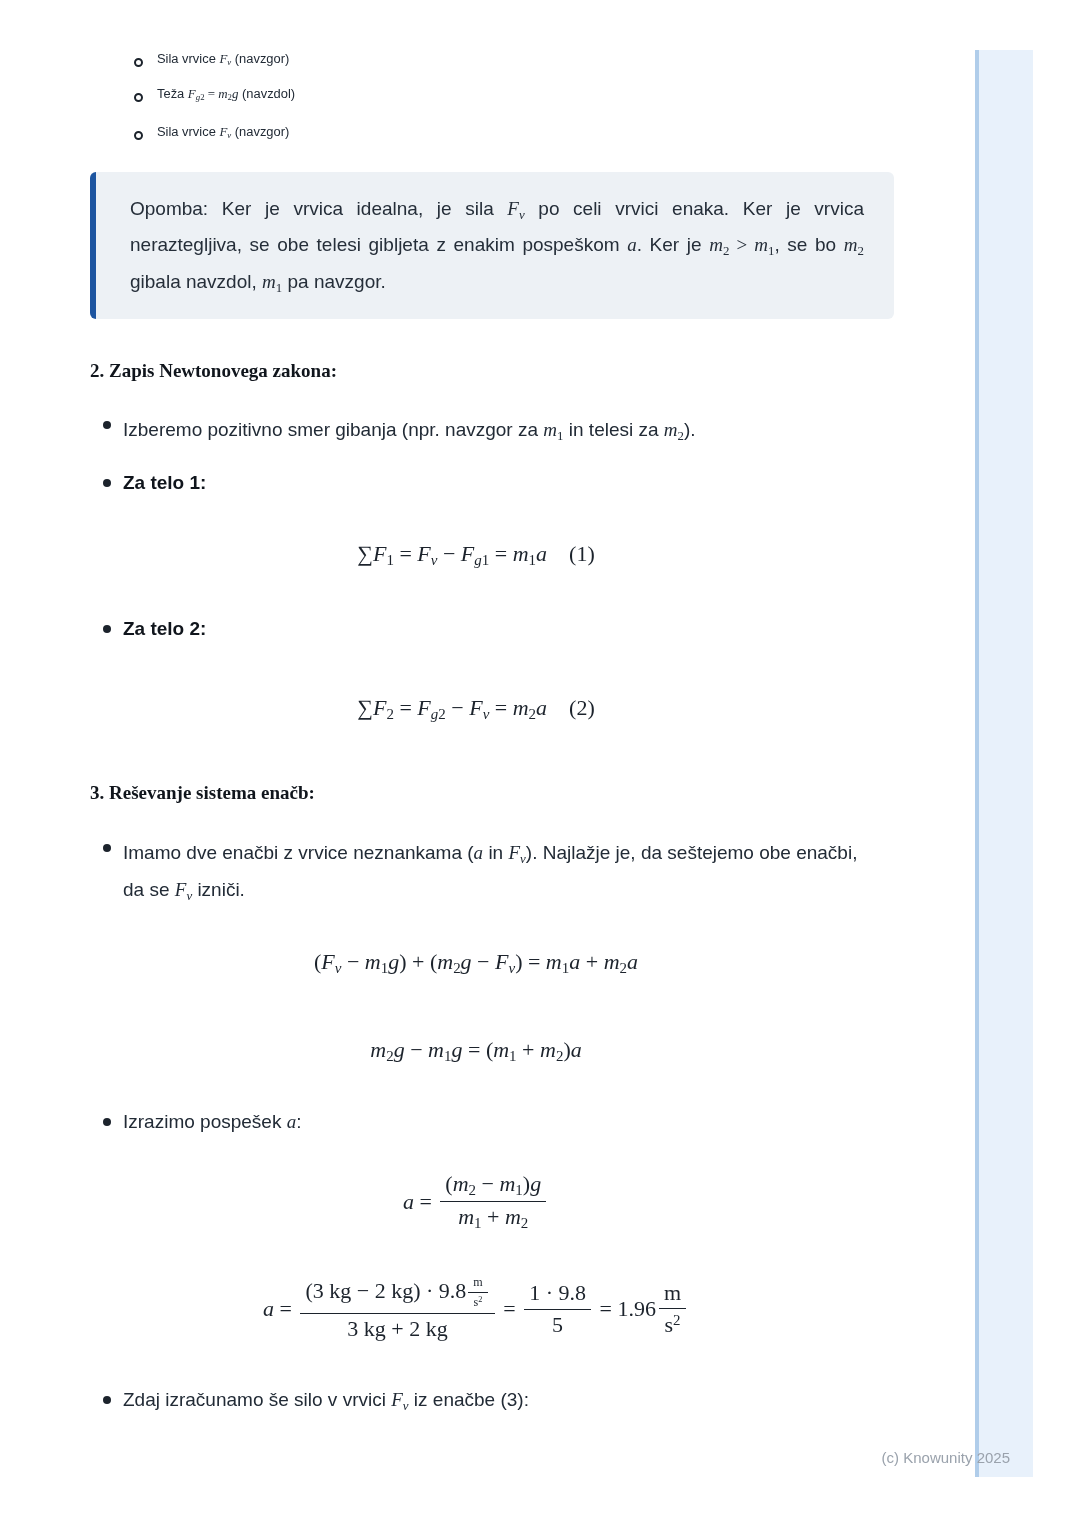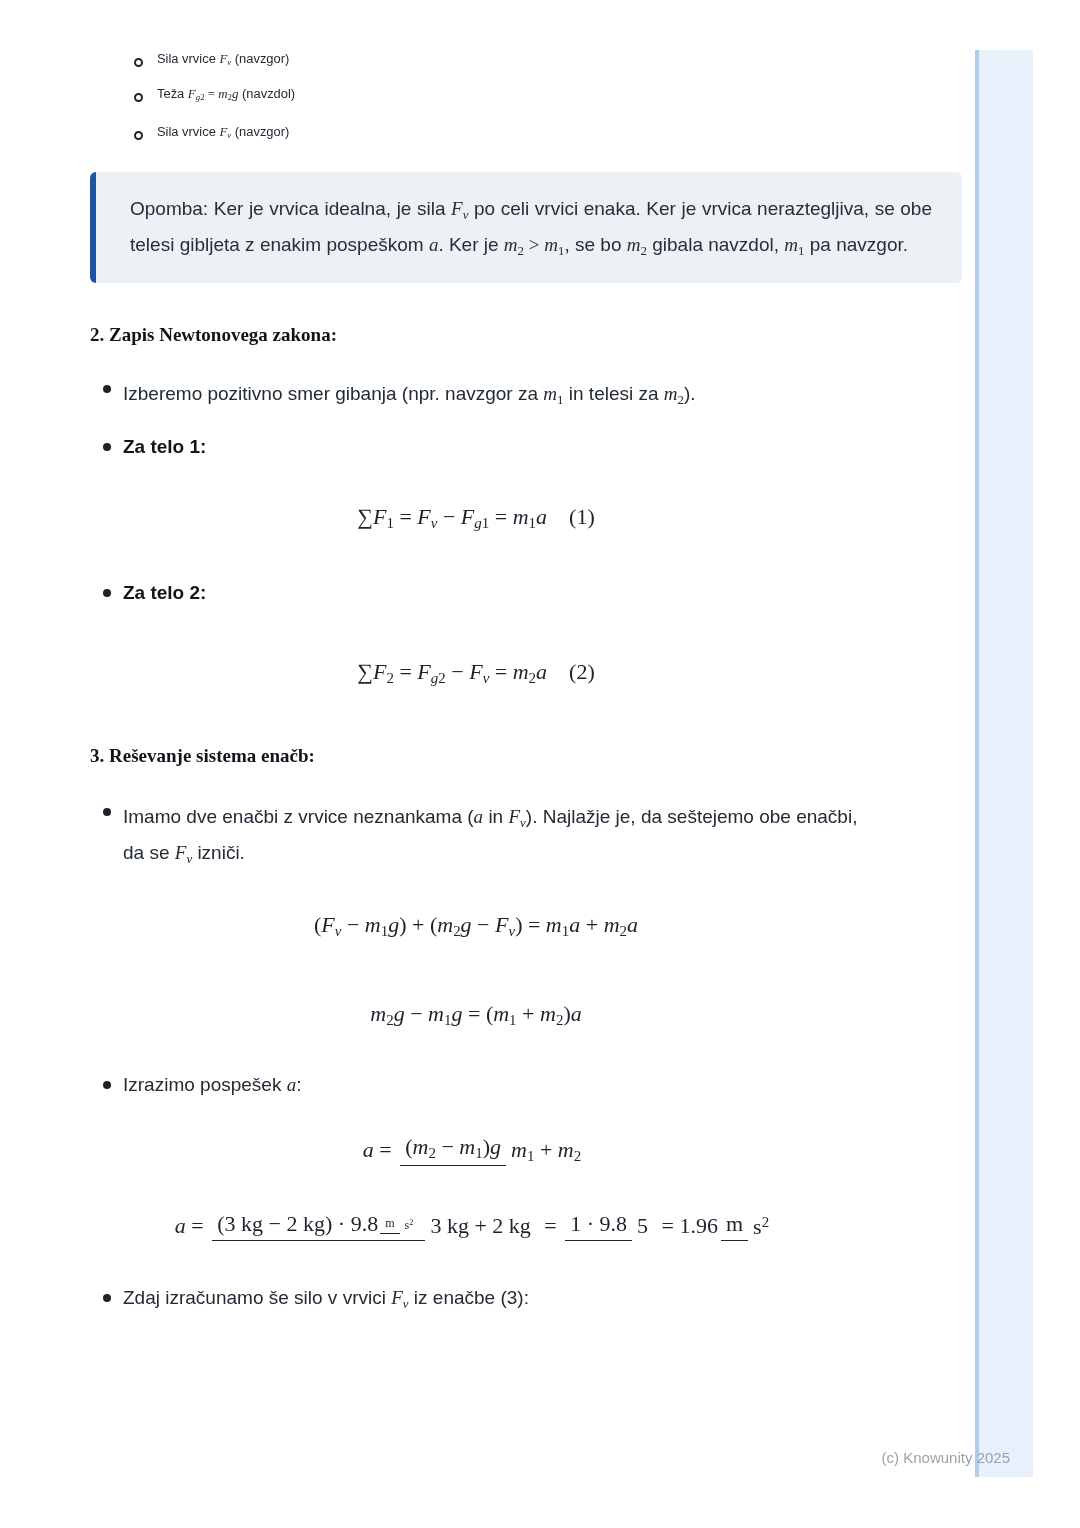--- a/index.html
+++ b/index.html
@@ -41,21 +41,21 @@
   .bold{font-weight:700;color:var(--heading);}
   
   .section-heading{
     font-size:19px;font-weight:700;color:var(--heading);
     line-height:1.3;
     font-family:Liberation Serif, serif;
   }
   
   .note{
     margin-top:30px;
-    width:872px;
+    width:804px;
     background:var(--note-bg);
     border-left:6px solid var(--note-border);
     border-radius:6px;
     padding:19px 30px 19px 34px;
     line-height:1.92;
     text-align:justify;
     color:#252e39;
   }
   
   .txt{font-family:"Liberation Sans",sans-serif;}
@@ -66,21 +66,21 @@
   .subi{vertical-align:-0.28em;font-style:italic;}
   .sup{vertical-align:0.48em;}
   .equation{
     text-align:center;
     font-size:22px;
     color:#1c232c;
     font-family:"Liberation Serif",serif;
     line-height:1.3;
   }
   .frac{
-    display:inline-flex;flex-direction:row;align-items:center;
+    display:inline-flex;flex-direction:column;align-items:center;
     vertical-align:middle;margin:0 3px;transform:translateY(-2px);
   }
   .fnum,.fden{
     display:block;text-align:center;white-space:nowrap;
     line-height:1.22;padding:0 5px;
   }
   .fnum{border-bottom:1.4px solid currentColor;padding-bottom:2px;}
   .fden{padding-top:2px;}
   .frac.fsmall{font-size:0.55em;margin:0 2px;transform:translateY(-1px);}
   

